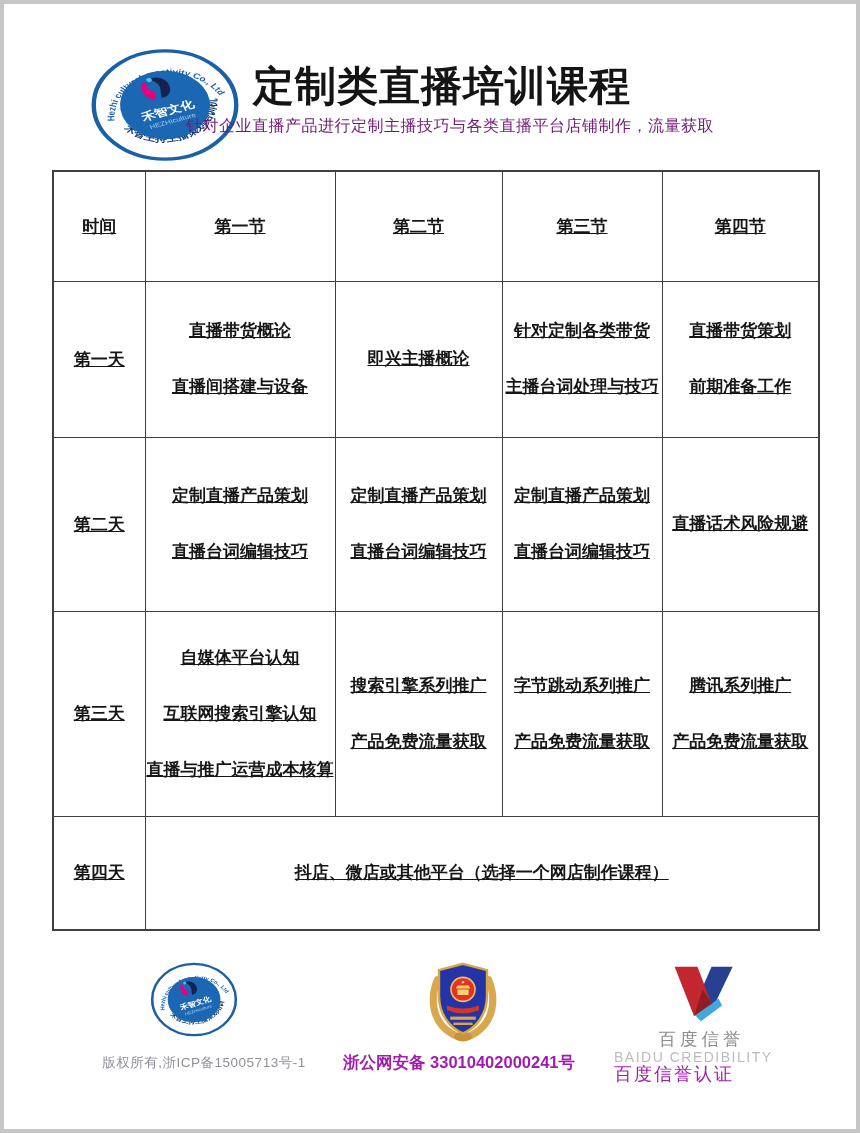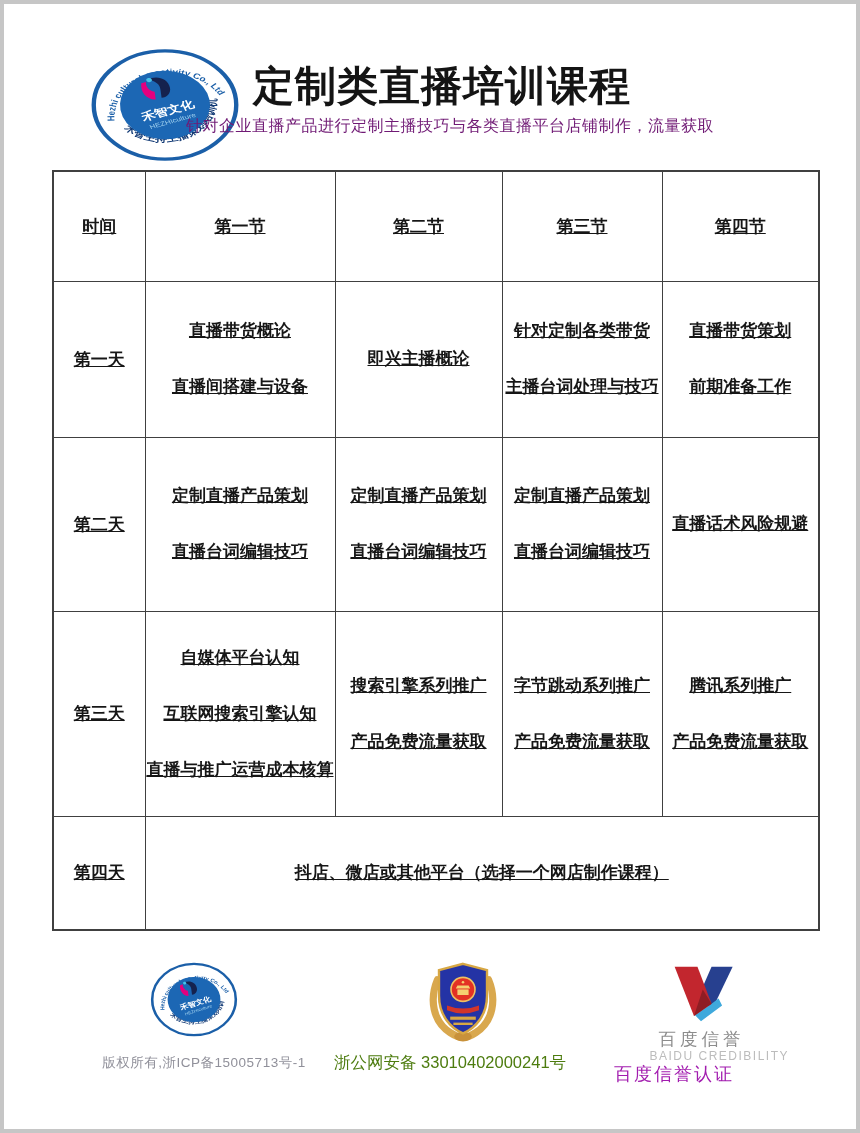--- a/index.html
+++ b/index.html
@@ -37,31 +37,31 @@
   td.left-cell{text-align:left;padding-left:6px;}
   tr.r-head{height:110px;} tr.r1{height:156px;} tr.r2{height:174px;}
   tr.r3{height:205px;} tr.r4{height:114px;margin-top:15px;}
   
   .icp-text{
     position:absolute;left:60px;width:280px;top:1050px;text-align:center;
     font-size:13.5px;color:#90909a;letter-spacing:0.5px;
   }
   .police-badge{position:absolute;left:419px;top:954px;width:80px;height:86px;}
   .police-text{
-    position:absolute;left:330px;width:250px;top:1048px;text-align:left;
-    font-size:16.5px;font-weight:normal;color:#4d7c0f;
+    position:absolute;left:330px;width:250px;top:1048px;text-align:center;
+    font-size:16.5px;font-weight:bold;color:#a21caf;
   }
   .baidu-logo{position:absolute;left:661px;top:961px;width:72px;height:58px;}
   .baidu-cn{
     position:absolute;left:610px;width:175px;top:1023px;text-align:center;
     font-size:17.5px;color:#8c8c8c;letter-spacing:4px;
   }
   .baidu-en{
-    position:absolute;left:610px;width:175px;top:1045px;text-align:right;
-    font-size:12px;color:#bcbcbc;letter-spacing:1.5px;
+    position:absolute;left:610px;width:175px;top:1045px;text-align:left;
+    font-size:14px;color:#bcbcbc;letter-spacing:1.5px;
   }
   .baidu-cert{
     position:absolute;left:610px;width:175px;top:1058px;text-align:left;
     font-size:18px;color:#a21caf;letter-spacing:2px;
   }
   a{text-decoration:none;color:inherit;cursor:pointer;}
 </style>
 </head>
 <body>
 

